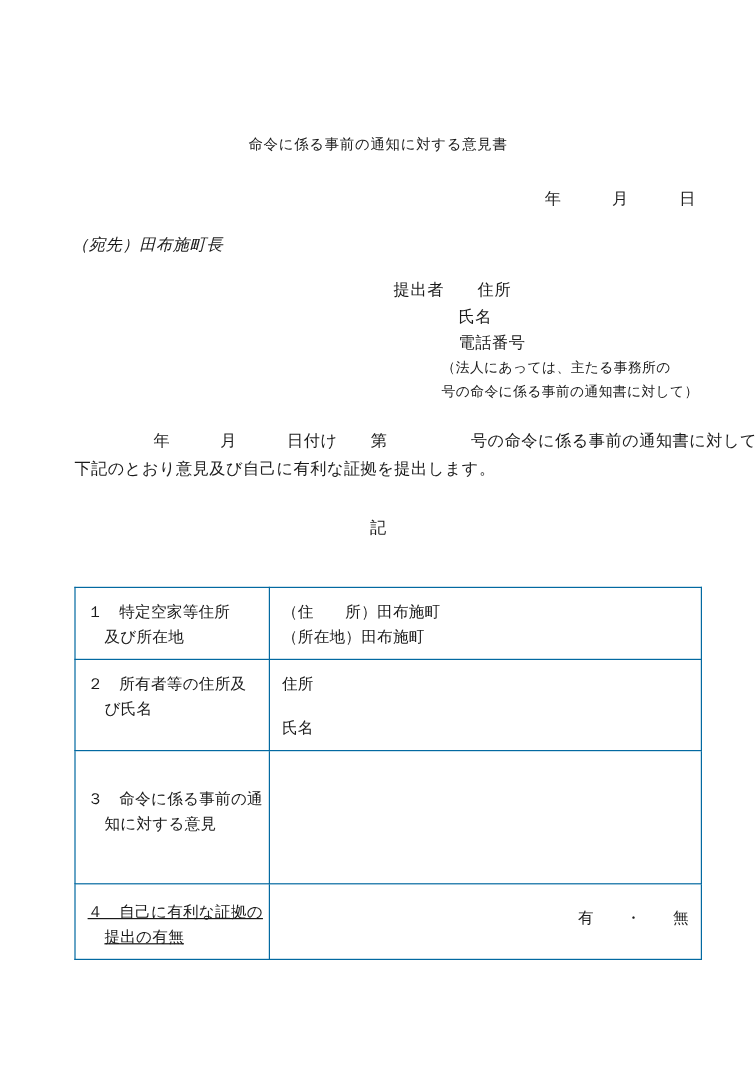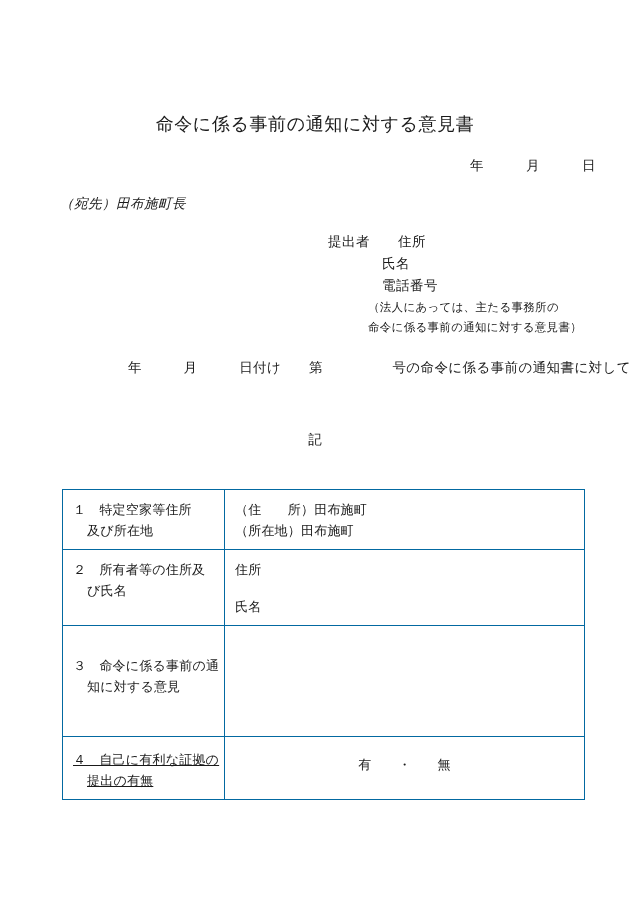--- a/index.html
+++ b/index.html
@@ -33,28 +33,28 @@
     white-space: pre;
   }
 
   
   .doc-title {
     position: absolute;
     left: 0;
     right: 0;
     top: 111px;
     text-align: center;
-    font-size: 18px;
+    font-size: 12px;
     letter-spacing: 0.6px;
   }
 
   
   .date-line {
     position: absolute;
-    left: 470px;
+    left: 454px;
     top: 156px;
     font-size: 13.5px;
     white-space: pre;
     letter-spacing: 0.5px;
   }
 
   
   .addressee {
     position: absolute;
     left: 60px;
@@ -144,21 +144,21 @@
     padding-left: 14px;
   }
   .form-table .val-line {
     white-space: pre;
     letter-spacing: 0.2px;
   }
   .form-table .val-line.spaced {
     margin-bottom: 16px;
   }
   .form-table td.center-val {
-    text-align: center;
+    text-align: right;
     vertical-align: middle;
     padding-top: 0;
     letter-spacing: 0.2px;
   }
   .row-1 td { height: 32px; }
   .row-2 td { height: 45px; }
   .row-3 td { height: 73px; }
   .row-4 td { height: 40px; }
   .row-3 td.label { padding-top: 29px; margin-left: 19px; }
   .row-4 td.label { padding-top: 12px; text-decoration: underline; }
@@ -196,25 +196,26 @@
 
   <div class="date-line">年　　　月　　　日</div>
 
   <div class="addressee">（宛先）田布施町長</div>
 
   <div class="submitter">
     <div class="row">提出者　　住所</div>
     <div class="row indent">氏名</div>
     <div class="row indent">電話番号</div>
     <div class="note">（法人にあっては、主たる事務所の</div>
-    <div class="note">命令に係る事前の通知に対する意見書）</div>
+    <div class="note">号の命令に係る事前の通知書に対して）</div>
   </div>
 
   <div class="body-para">
     <div class="l1">年　　　月　　　日付け　　第　　　　　号の命令に係る事前の通知書に対して、</div>
+    <div class="l2">下記のとおり意見及び自己に有利な証拠を提出します。</div>
   </div>
 
   <div class="ki-marker">記</div>
 
   <table class="form-table">
     <tbody>
       <tr class="row-1">
         <td class="label">
           <div class="lbl-line">１　特定空家等住所</div>
           <div class="lbl-line sub">及び所在地</div>

